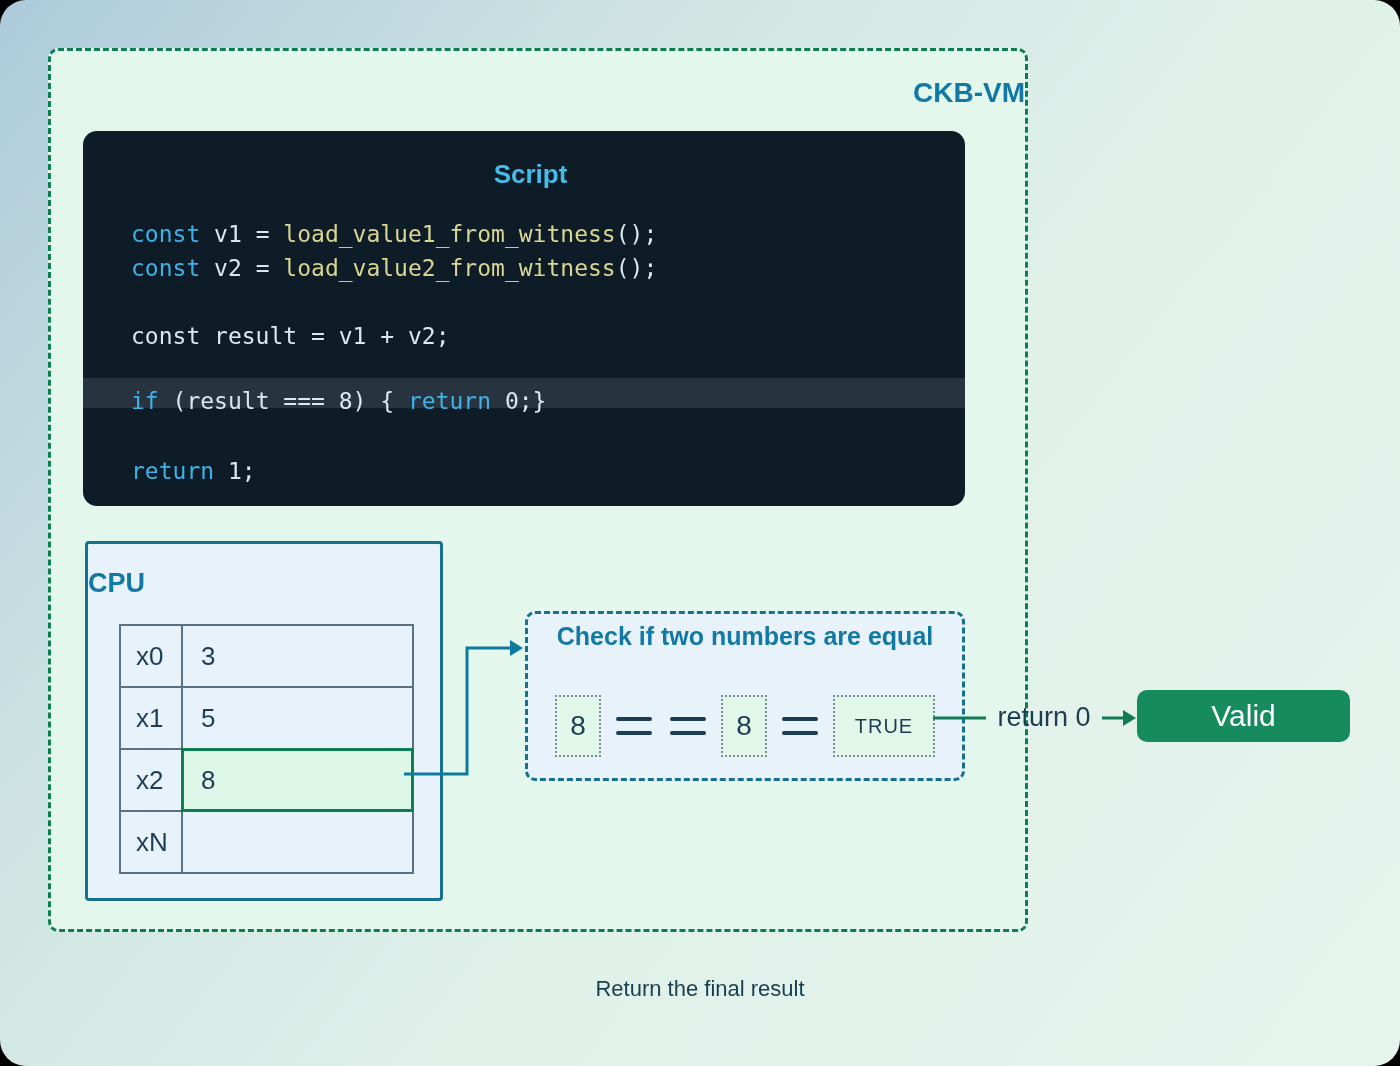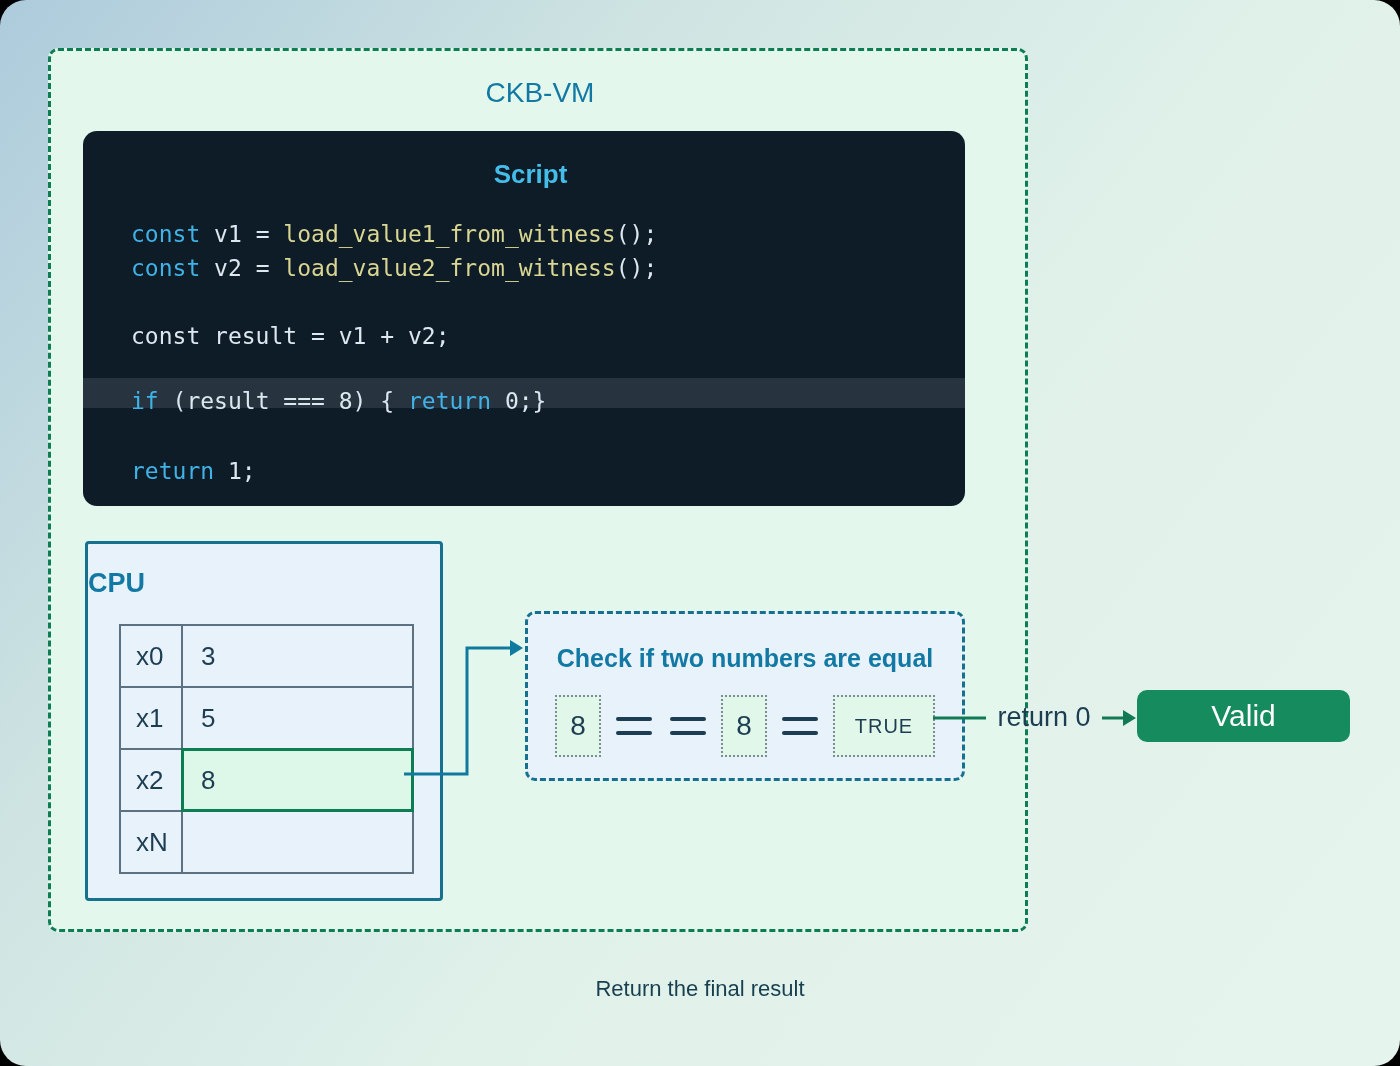--- a/index.html
+++ b/index.html
@@ -18,22 +18,22 @@
   body{font-family:"Liberation Sans",sans-serif;width:1400px;height:1066px;position:relative;overflow:hidden;}
   .page{
     position:absolute;left:0;top:0;width:1400px;height:1066px;border-radius:26px;
     background:linear-gradient(128deg,var(--page-grad-a) 0%,var(--page-grad-b) 30%,var(--page-grad-c) 58%,var(--page-grad-d) 100%);
   }
   
   .vm-box{
     position:absolute;left:48px;top:48px;width:980px;height:884px;
     background:var(--vm-bg);border:3px dashed var(--vm-border);border-radius:10px;
   }
-  .vm-title{position:absolute;top:26px;left:4px;right:0;text-align:center;
-    font-size:28px;font-weight:normal;color:var(--heading-teal);}
+  .vm-title{position:absolute;top:26px;left:4px;right:0;text-align:right;
+    font-size:28px;font-weight:bold;color:var(--heading-teal);}
   
   .script-box{
     position:absolute;left:32px;top:80px;width:882px;height:375px;
     background:var(--code-bg);border-radius:14px;
   }
   .script-title{position:absolute;top:28px;left:0;right:8px;text-align:center;
     font-size:26px;font-weight:bold;color:var(--code-title);padding-left:21px;}
   .code-line{
     position:absolute;left:48px;right:20px;height:32px;line-height:32px;
     font-family:"DejaVu Sans Mono",monospace;font-size:23px;color:var(--plain);white-space:pre;
@@ -58,21 +58,21 @@
   .reg-row:last-child{border-bottom:none;}
   .reg-name{width:62px;border-right:2px solid var(--table-border);display:flex;align-items:center;
     padding-left:15px;font-size:26px;color:var(--dark-text);}
   .reg-val{flex:1;display:flex;align-items:center;padding-left:18px;font-size:26px;color:var(--dark-text);}
   .reg-val.hl{background:var(--green-cell-bg);outline:3px solid var(--green-cell-border);outline-offset:-1px;}
   
   .check-box{
     position:absolute;left:474px;top:560px;width:440px;height:170px;
     background:var(--panel-blue-bg);border:3px dashed var(--panel-blue-border);border-radius:10px;
   }
-  .check-title{position:absolute;top:30px;left:0;right:0;text-align:center;
+  .check-title{position:absolute;top:8px;left:0;right:0;text-align:center;
     font-size:25px;font-weight:bold;color:var(--heading-teal);}
   .check-row{position:absolute;left:0;right:0;top:80px;height:64px;
     display:flex;align-items:center;justify-content:center;gap:15px;}
   .chip{
     min-width:46px;height:62px;padding:0 10px;display:flex;align-items:center;justify-content:center;
     background:var(--chip-bg);border:2px dotted var(--chip-border);
     font-size:28px;color:var(--dark-text);
   }
   .chip.wide{min-width:102px;letter-spacing:1px;font-size:20px;}
   .eq{display:inline-flex;flex-direction:column;gap:10px;width:36px;}

